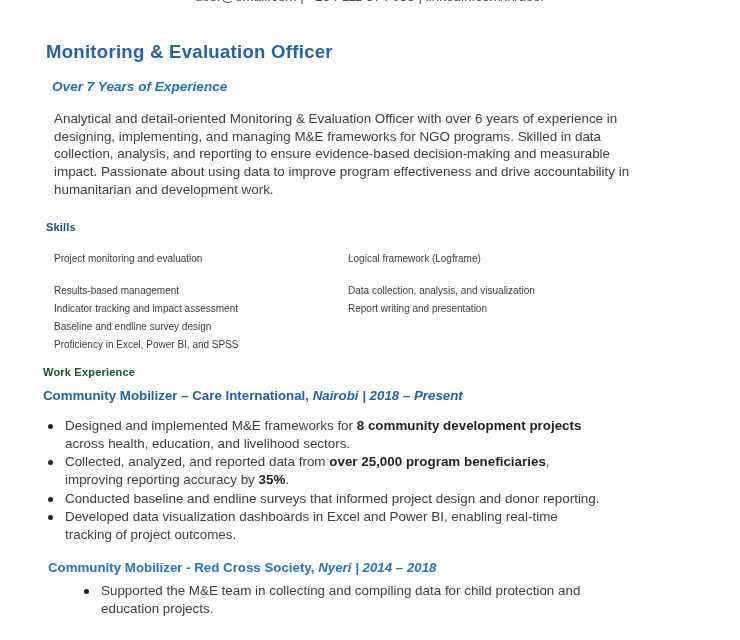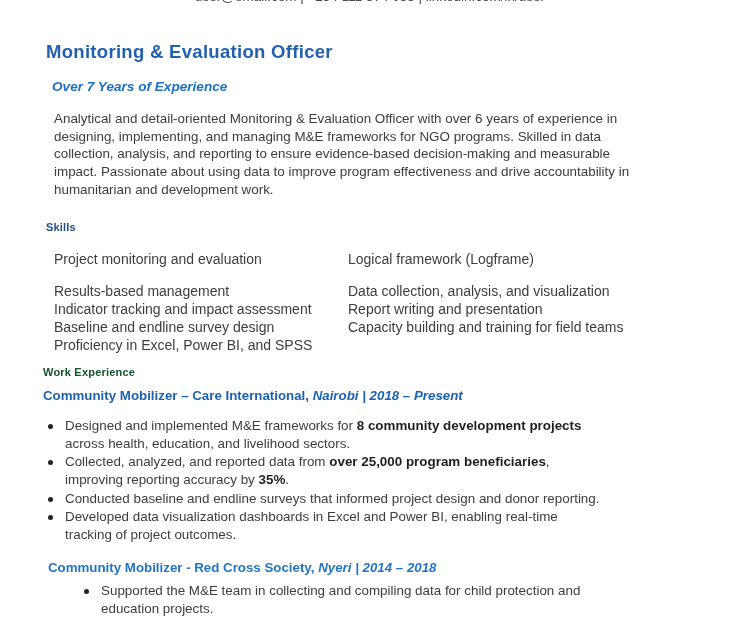--- a/index.html
+++ b/index.html
@@ -52,21 +52,21 @@
     font-weight: bold;
     letter-spacing: 0.2px;
   }
   .skills-heading { margin: 22px 0 0 46px; color: #1f4e8c; }
   .we-heading    { margin: 12px 0 0 43px; color: #14532d; }
 
   .skills-grid {
     margin: 17px 0 0 54px;
     display: grid;
     grid-template-columns: 294px auto;
-    font-size: 14px;
+    font-size: 10px;
     line-height: 18px;
   }
   .skill-item { white-space: nowrap; }
   .skill-item.first { margin-bottom: 14px; }
 
   .job-title {
     font-size: 13.3px;
     font-weight: bold;
     line-height: 16px;
   }
@@ -117,21 +117,20 @@
       <div class="skill-item first">Project monitoring and evaluation</div>
       <div class="skill-item">Results-based management</div>
       <div class="skill-item">Indicator tracking and impact assessment</div>
       <div class="skill-item">Baseline and endline survey design</div>
       <div class="skill-item">Proficiency in Excel, Power BI, and SPSS</div>
     </div>
   <div>
       <div class="skill-item first">Logical framework (Logframe)</div>
       <div class="skill-item">Data collection, analysis, and visualization</div>
       <div class="skill-item">Report writing and presentation</div>
-      <div class="skill-item">Capacity building and training for field teams</div>
     </div>
 </div>
 
 <div class="section-heading we-heading">Work Experience</div>
 
 <div id="experience-jobs">
     <div class="job job1">
       <div class="job-title"><span class="title-role">Community Mobilizer – Care International,</span><span class="title-dates"> Nairobi | 2018 – Present</span></div>
       <ul class="bullets">
         <li><span class="bullet-dot"></span><span>Designed and implemented M&amp;E frameworks for </span><span class="seg-b">8 community development projects</span><span> across health, education, and livelihood sectors.</span></li>

